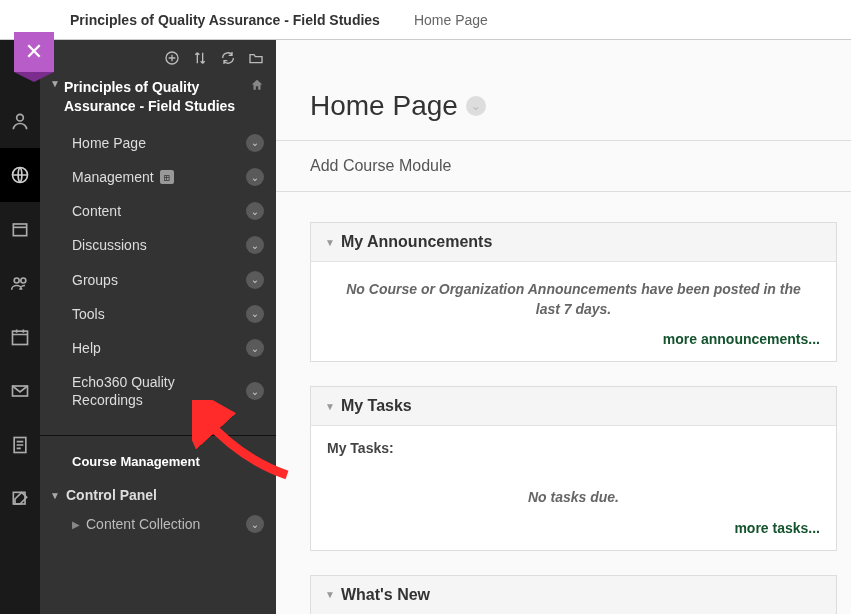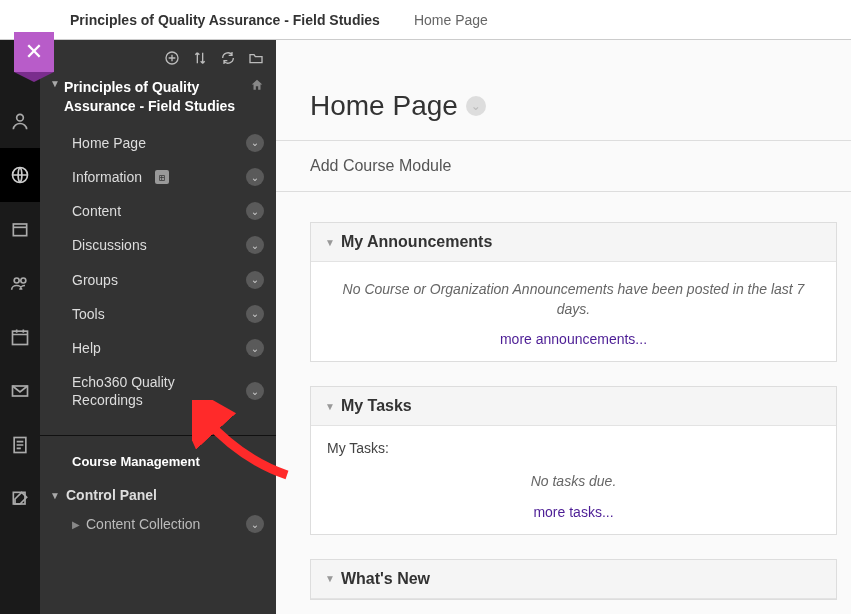--- a/index.html
+++ b/index.html
@@ -40,24 +40,24 @@
   .main { position: absolute; left: 276px; top: 40px; right: 0; height: 574px; background: #fafafa; overflow: hidden; }
   .main .pg-title { padding: 50px 0 18px 34px; font-size: 28px; font-weight: 400; color: #333; display: flex; align-items: center; }
   .main .pg-title .gear { margin-left: 8px; color: #bbb; width:20px; height:20px; border-radius:50%; background:#ddd; display:inline-flex; align-items:center; justify-content:center; font-size:12px; }
   .hr { height:1px; background:#ddd; }
   .add-mod { padding: 16px 0 16px 34px; color:#555; font-size:16px; }
   .cards { padding: 30px 14px 0 34px; }
   .card { background:#fff; border:1px solid #ddd; margin-bottom: 24px; }
   .card-head { background:#f5f5f5; border-bottom:1px solid #e3e3e3; padding:10px 14px; display:flex; align-items:center; }
   .card-head .tri { color:#999; font-size:10px; margin-right:6px; }
   .card-head .t { font-weight:700; color:#333; font-size:16px; }
-  .card-body { padding: 14px 16px; color:#555; font-size:14px; }
+  .card-body { padding: 14px 16px; color:#555; font-size:14px;font-weight:bold; }
   .card-body .empty { text-align:center; font-style:italic; color:#666; padding:4px 10px 12px; line-height:1.4; }
-  .card-body .more { text-align:center; color:#4c1d95; font-size:14px; cursor:pointer; }
-  .card-body .sub { color:#444; margin-bottom:12px; }
+  .card-body .more { text-align:right; color:#14532d; font-size:14px; cursor:pointer; }
+  .card-body .sub { color:#444; margin-bottom:28px; }
   .arrow { position:absolute; left:192px; top:400px; z-index:60; }
 </style>
 </head>
 <body>
 
 <div class="topbar">
   <div class="course-title">Principles of Quality Assurance - Field Studies</div>
   <div class="page-name">Home Page</div>
 </div>
 
@@ -149,21 +149,21 @@
     <span class="home-ic"><svg viewBox="0 0 24 24" width="14" height="14" fill="#888">
           <path d="M12 3l9 8h-3v9h-4v-6h-4v6H6v-9H3z"></path>
         </svg></span>
   </div>
   <ul class="menu">
     <li>
         <span class="label">Home Page</span>
         <span class="chev">⌄</span>
       </li>
     <li>
-        <span class="label">Information</span>
+        <span class="label">Management</span>
         <span class="badge">⊞</span>
         <span style="flex:1"></span>
         <span class="chev">⌄</span>
       </li>
     <li>
         <span class="label">Content</span>
         <span class="chev">⌄</span>
       </li>
     <li>
         <span class="label">Discussions</span>

